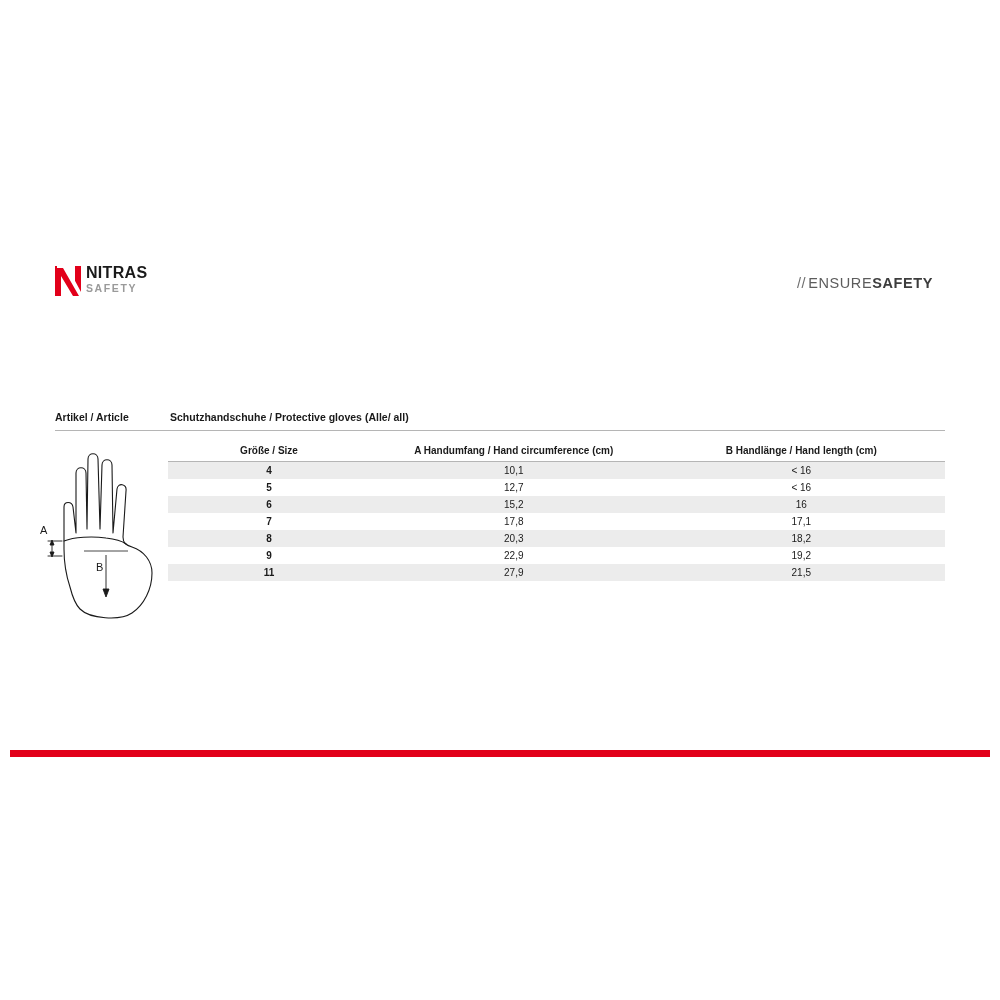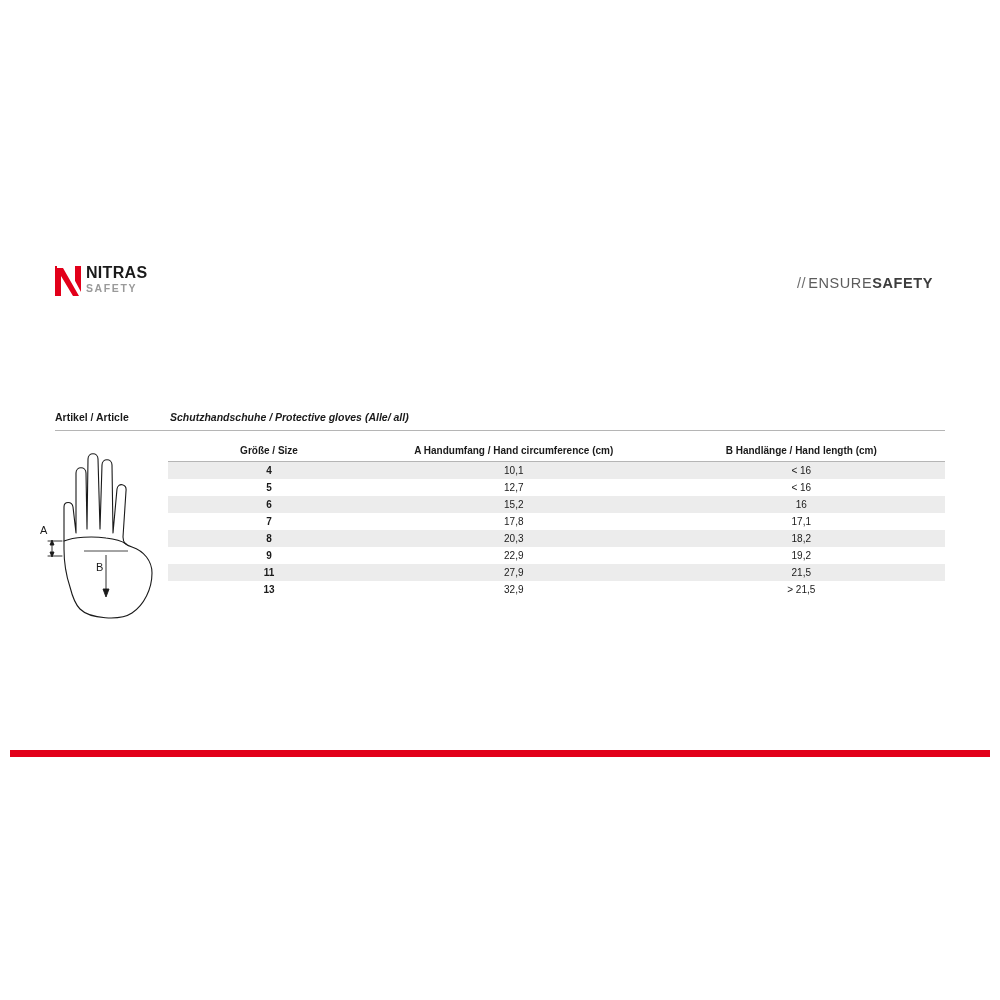--- a/index.html
+++ b/index.html
@@ -96,21 +96,20 @@
   .article-label {
     position: absolute;
     left: 0;
     top: 0;
   }
   .article-value {
     position: absolute;
     left: 115px;
     top: 0;
     font-weight: bold;
-    font-style: italic;
   }
   .article-rule {
     position: absolute;
     left: 55px;
     top: 430px;
     width: 890px;
     height: 1px;
     background: #b5b5b5;
   }
 
@@ -294,23 +293,18 @@
         <tr>
           <td class="c-size">9</td>
           <td class="c-circ">22,9</td>
           <td class="c-len">19,2</td>
         </tr>
         <tr>
           <td class="c-size">11</td>
           <td class="c-circ">27,9</td>
           <td class="c-len">21,5</td>
         </tr>
-        <tr>
-          <td class="c-size">13</td>
-          <td class="c-circ">32,9</td>
-          <td class="c-len">&gt; 21,5</td>
-        </tr>
       </tbody>
   </table>
 
   <div class="footer-bar"></div>
 
 </div>
 
 </body></html>

